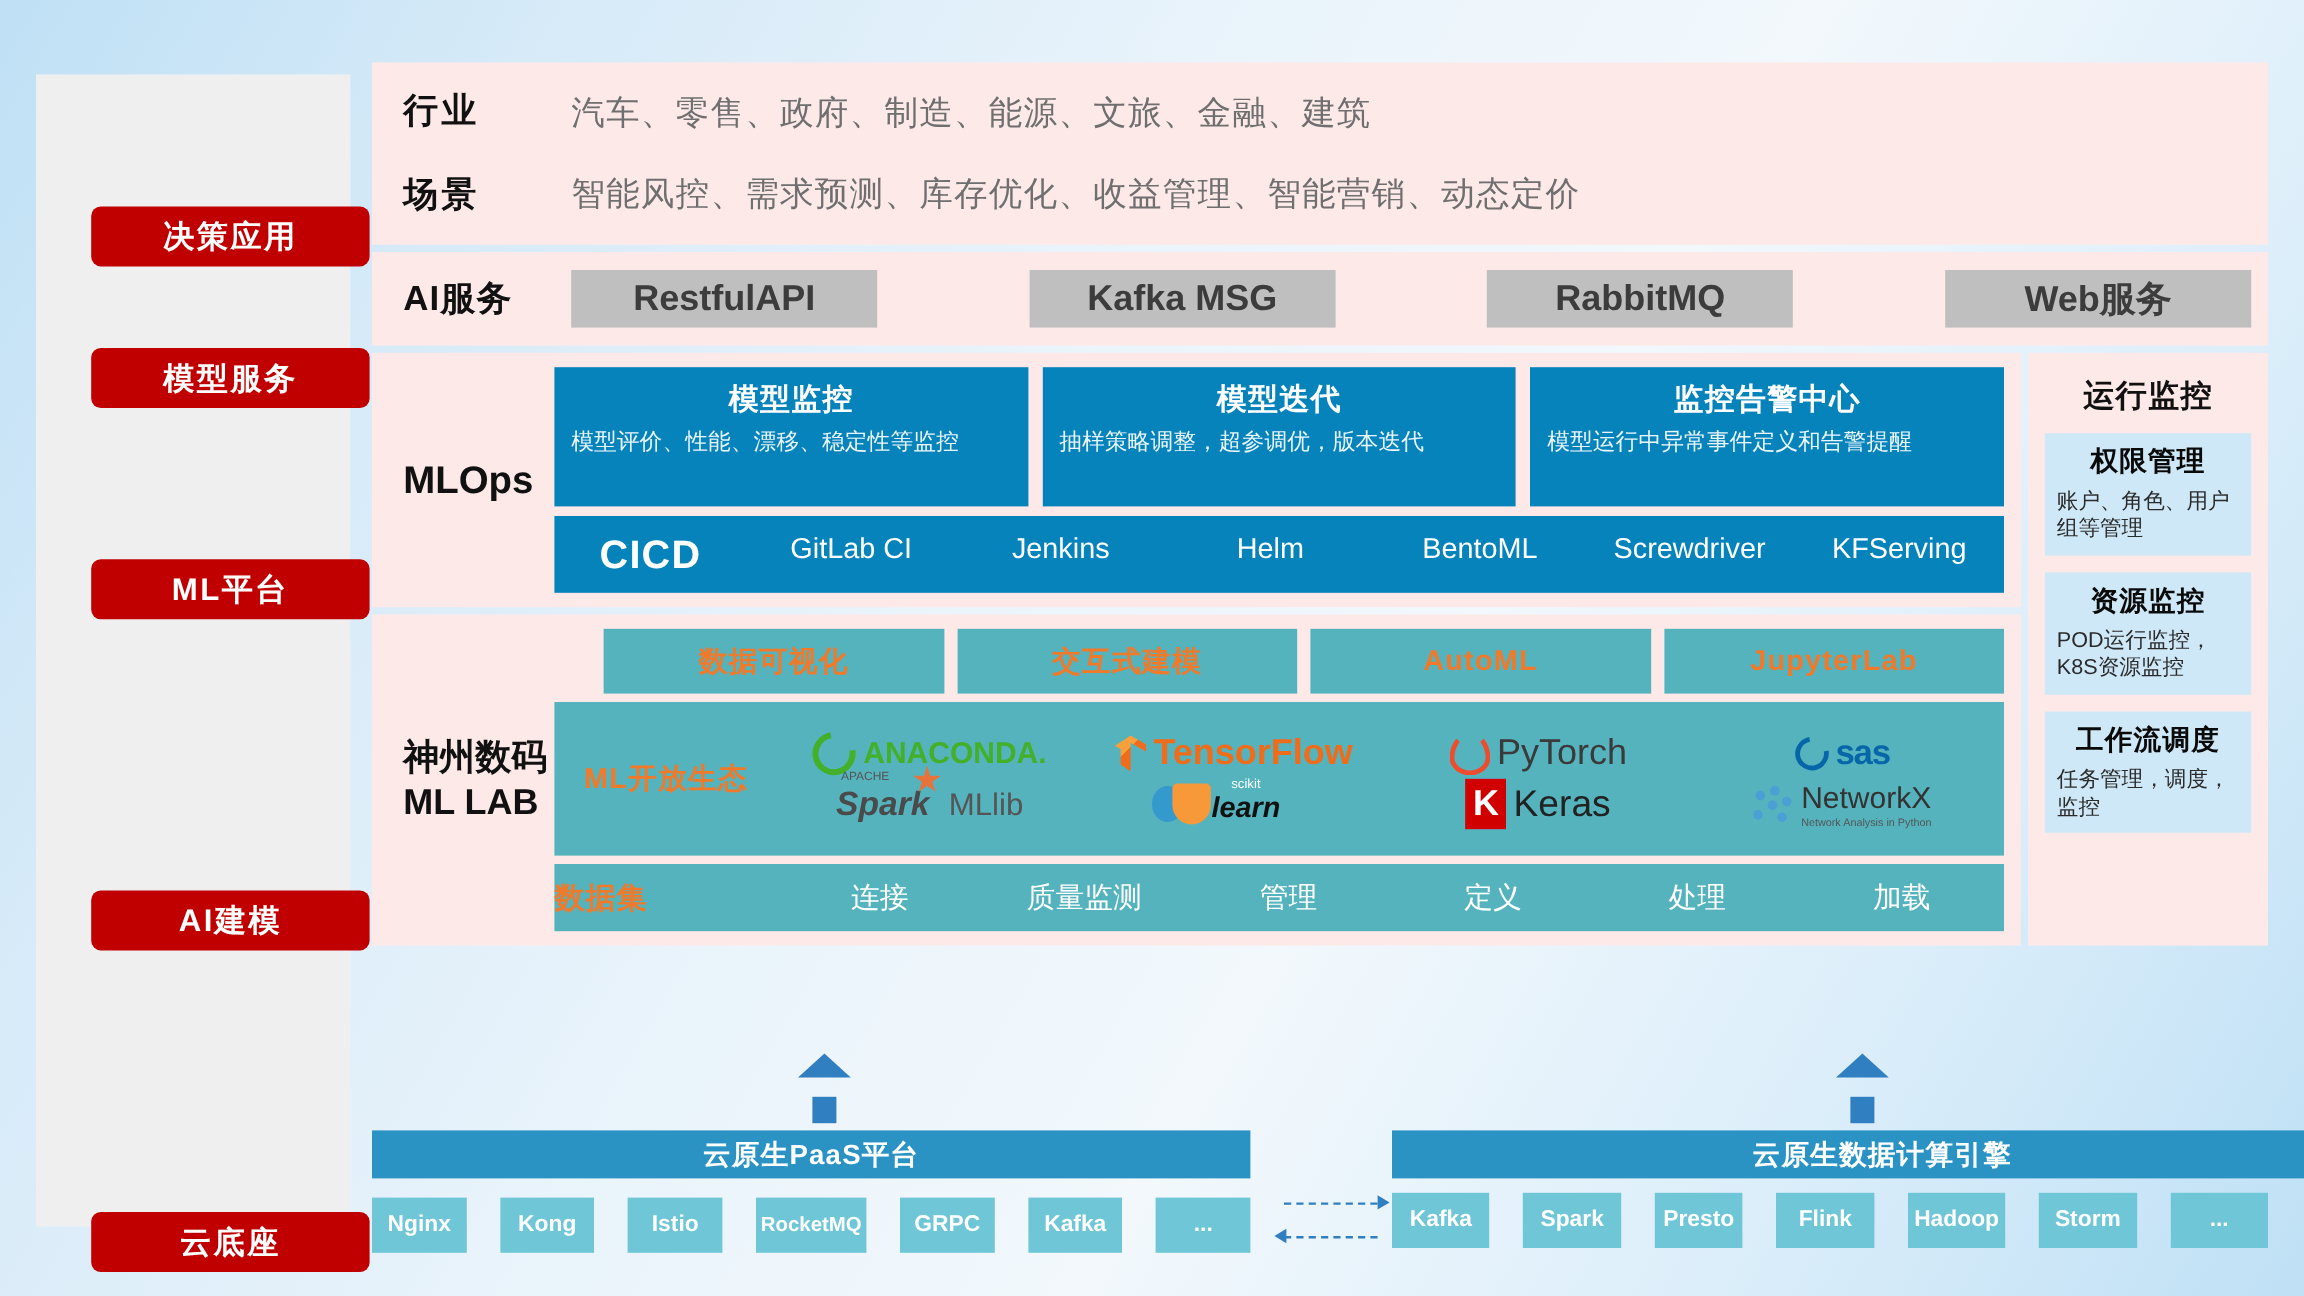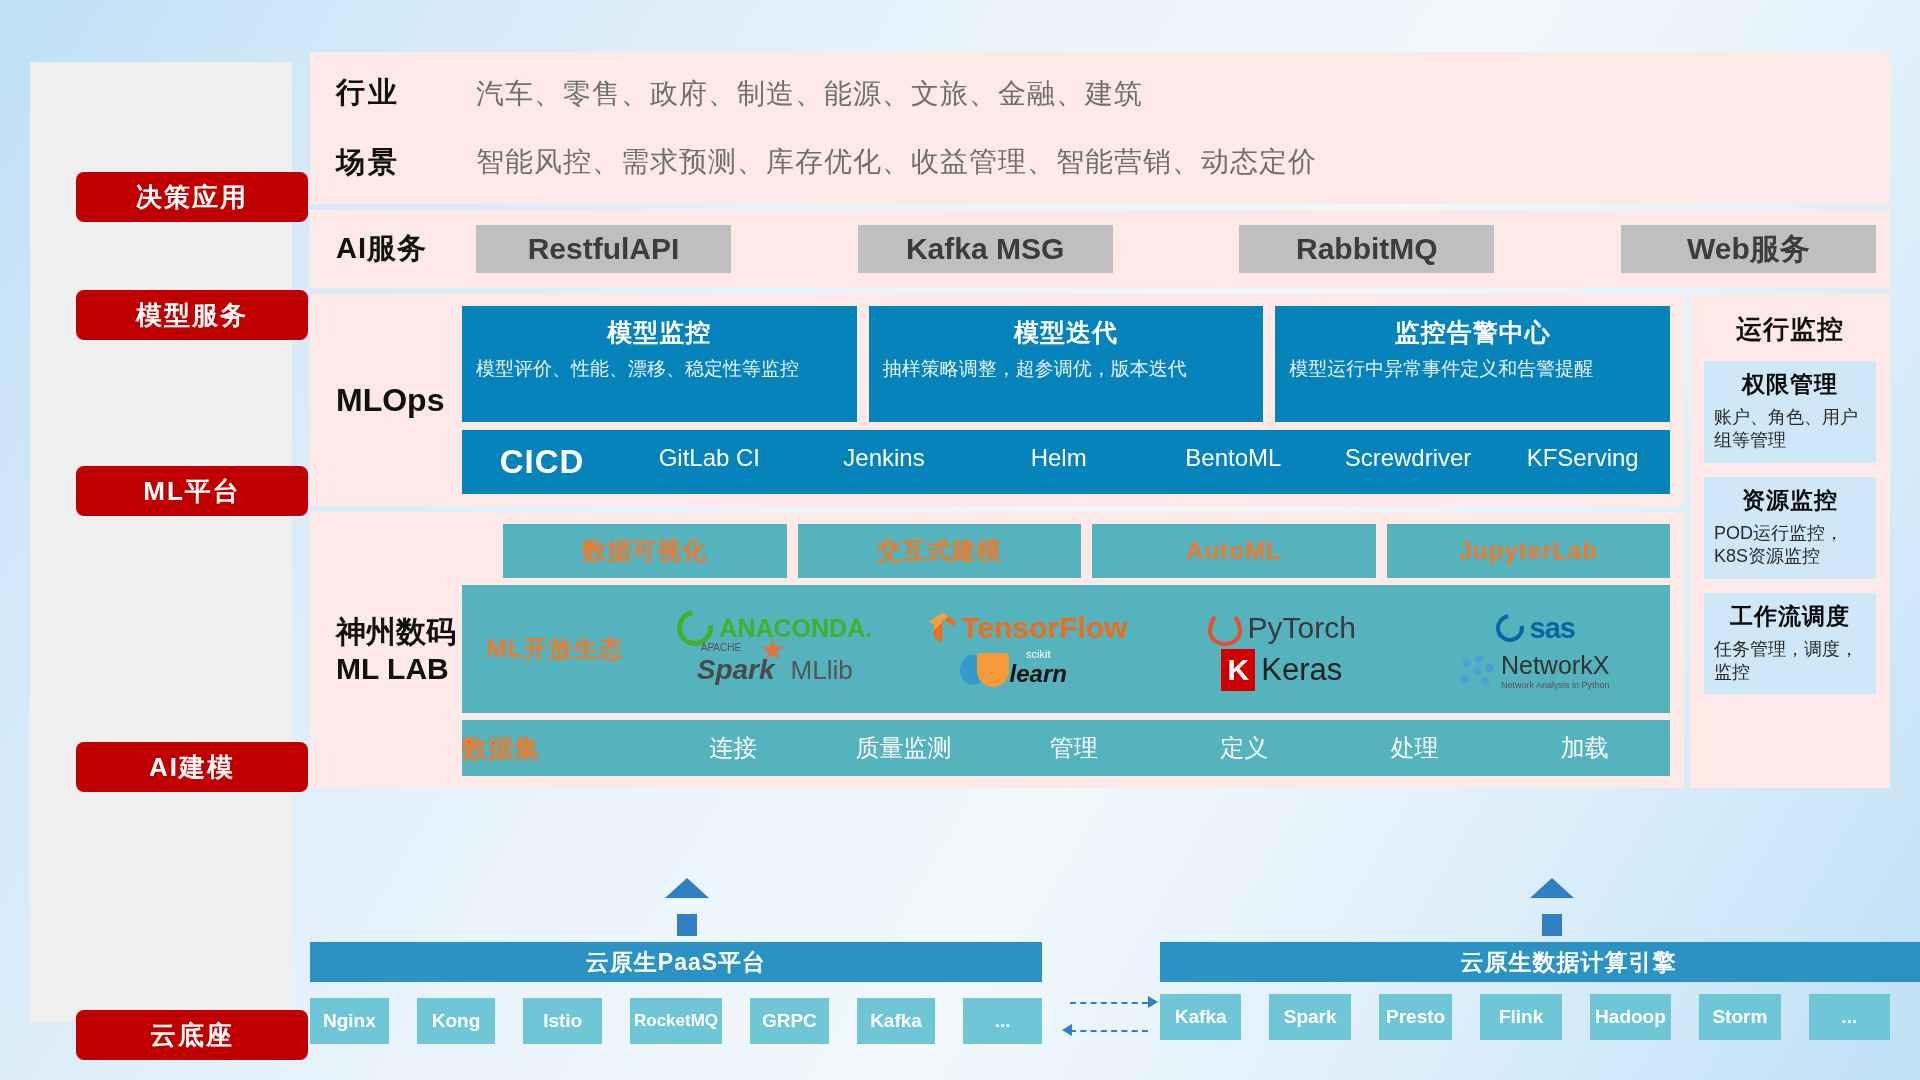--- a/index.html
+++ b/index.html
@@ -46,21 +46,21 @@
   .row-mlops{display:flex;gap:6px;}
   .mlops-left{flex:1;background:#fdeae8;padding:12px 14px 12px 26px;display:flex;}
   .mlops-lab{width:126px;display:flex;align-items:center;font-size:32px;font-weight:bold;color:#111;}
   .mlops-body{flex:1;display:flex;flex-direction:column;gap:8px;}
   .mlops-cards{display:flex;gap:12px;}
   .mcard{flex:1;background:#0683bb;color:#fff;padding:10px 14px 4px;height:116px;box-sizing:border-box;}
   .mcard h4{margin:0 0 8px;text-align:center;font-size:25px;font-weight:bold;letter-spacing:1px;}
   .mcard p{margin:0;font-size:19px;line-height:1.28;color:#eaf6fd;}
   .cicd{background:#0683bb;height:64px;display:flex;align-items:center;color:#fff;}
   .cicd-title{width:160px;text-align:center;font-size:33px;font-weight:bold;letter-spacing:1px;}
-  .cicd-items{flex:1;display:flex;}
+  .cicd-items{flex:1;display:flex;justify-content:flex-end;}
   .cicd-item{flex:1;text-align:center;font-size:24px;line-height:1.05;
              height:34px;overflow:hidden;word-break:break-all;}
 
   
   .mon{width:200px;background:#fdeae8;padding:12px 14px;box-sizing:border-box;}
   .mon-title{text-align:center;font-size:26px;font-weight:bold;color:#111;margin:6px 0 14px;letter-spacing:1px;}
   .mon-card{background:#cfe8f7;margin-bottom:14px;padding:8px 10px 10px;}
   .mon-card h5{margin:0 0 6px;text-align:center;font-size:23px;font-weight:bold;color:#0a0a0a;letter-spacing:1px;}
   .mon-card p{margin:0;font-size:18px;line-height:1.3;color:#2a2a2a;}
   .model-left{flex:1;background:#fdeae8;padding:12px 14px 12px 26px;display:flex;}

